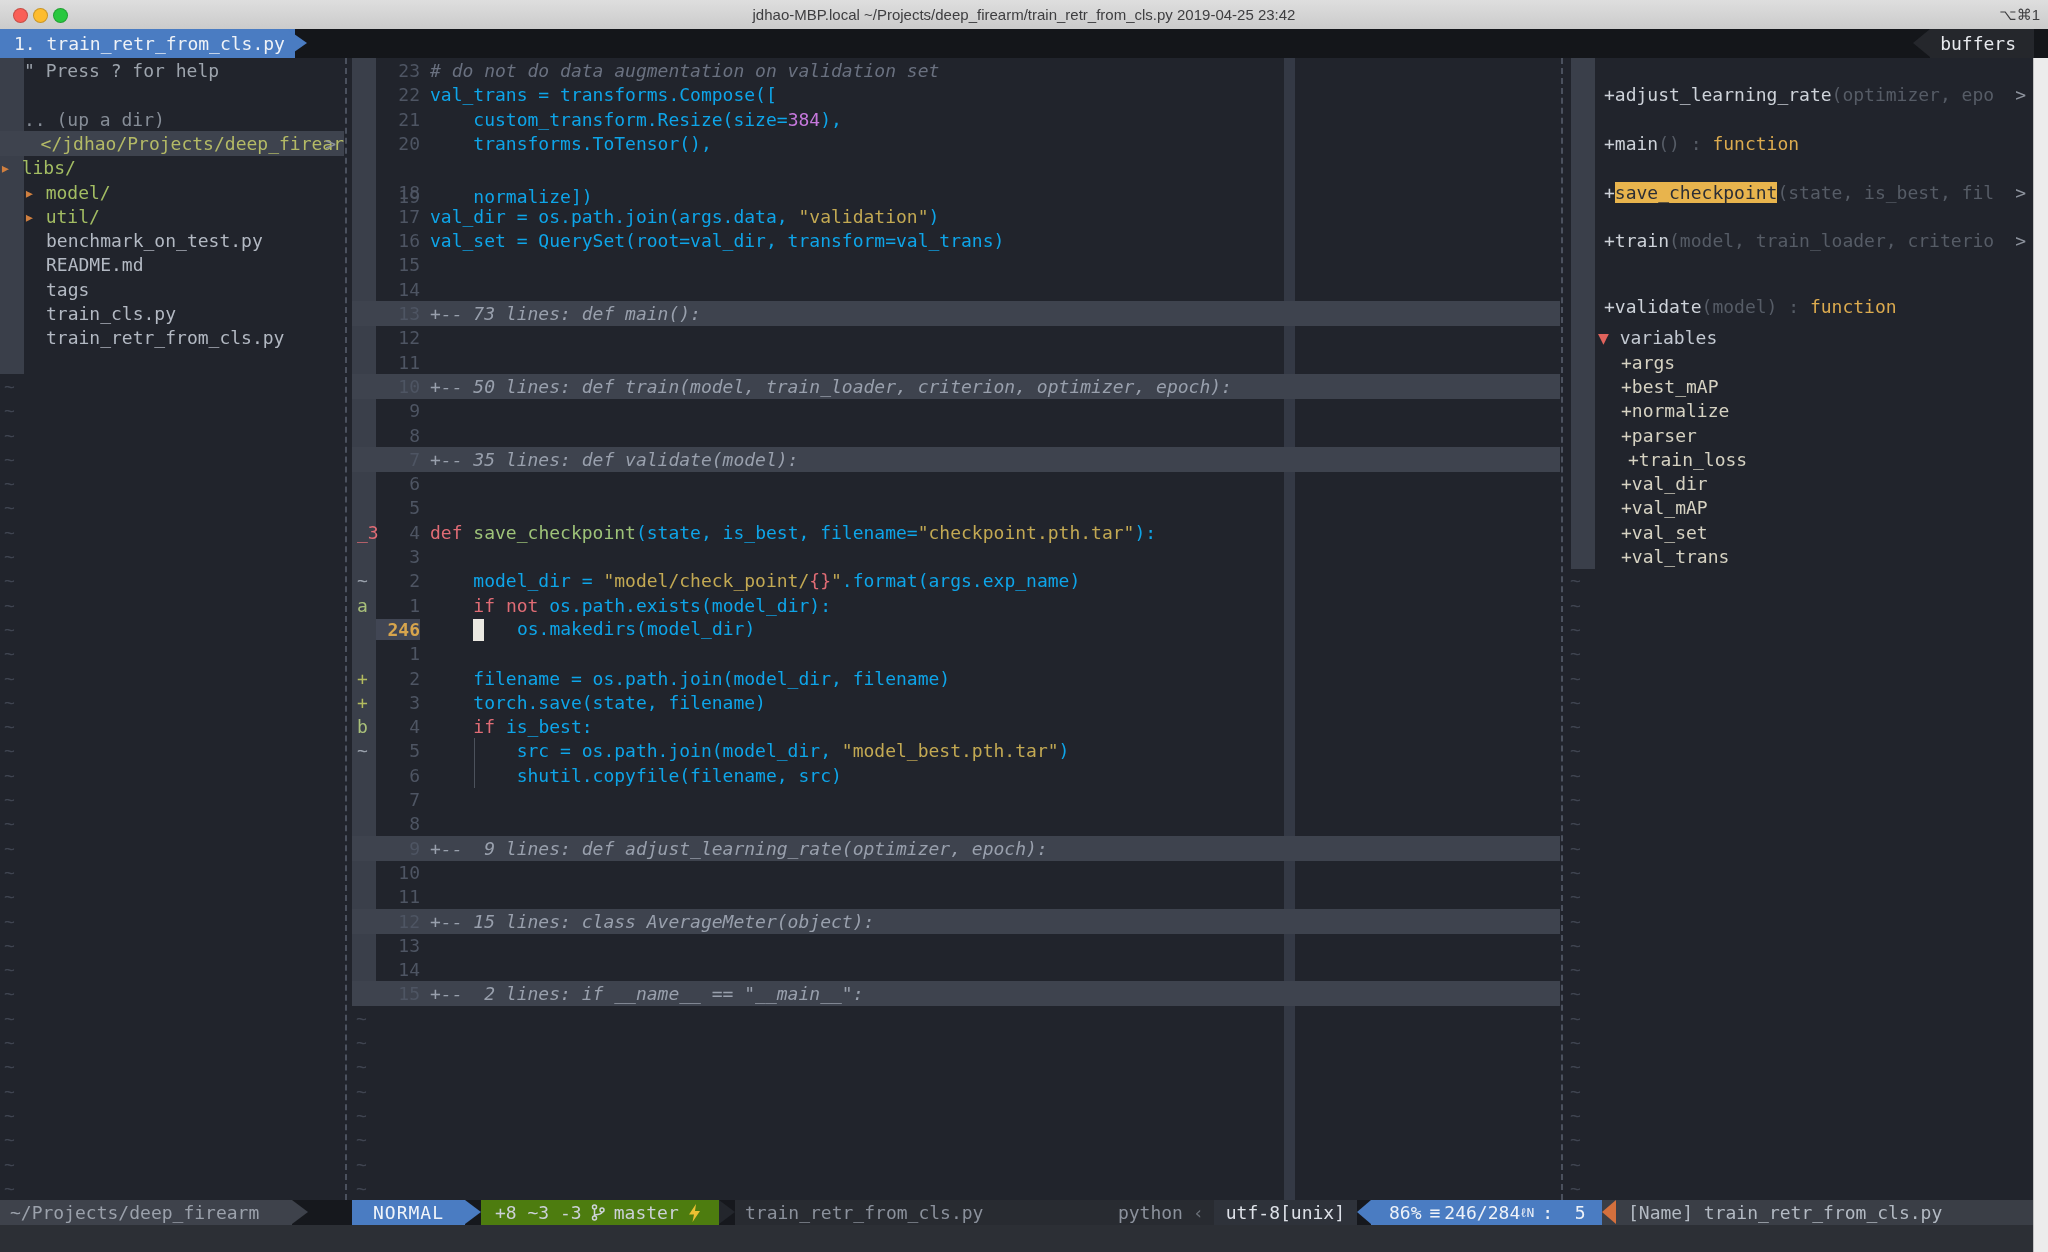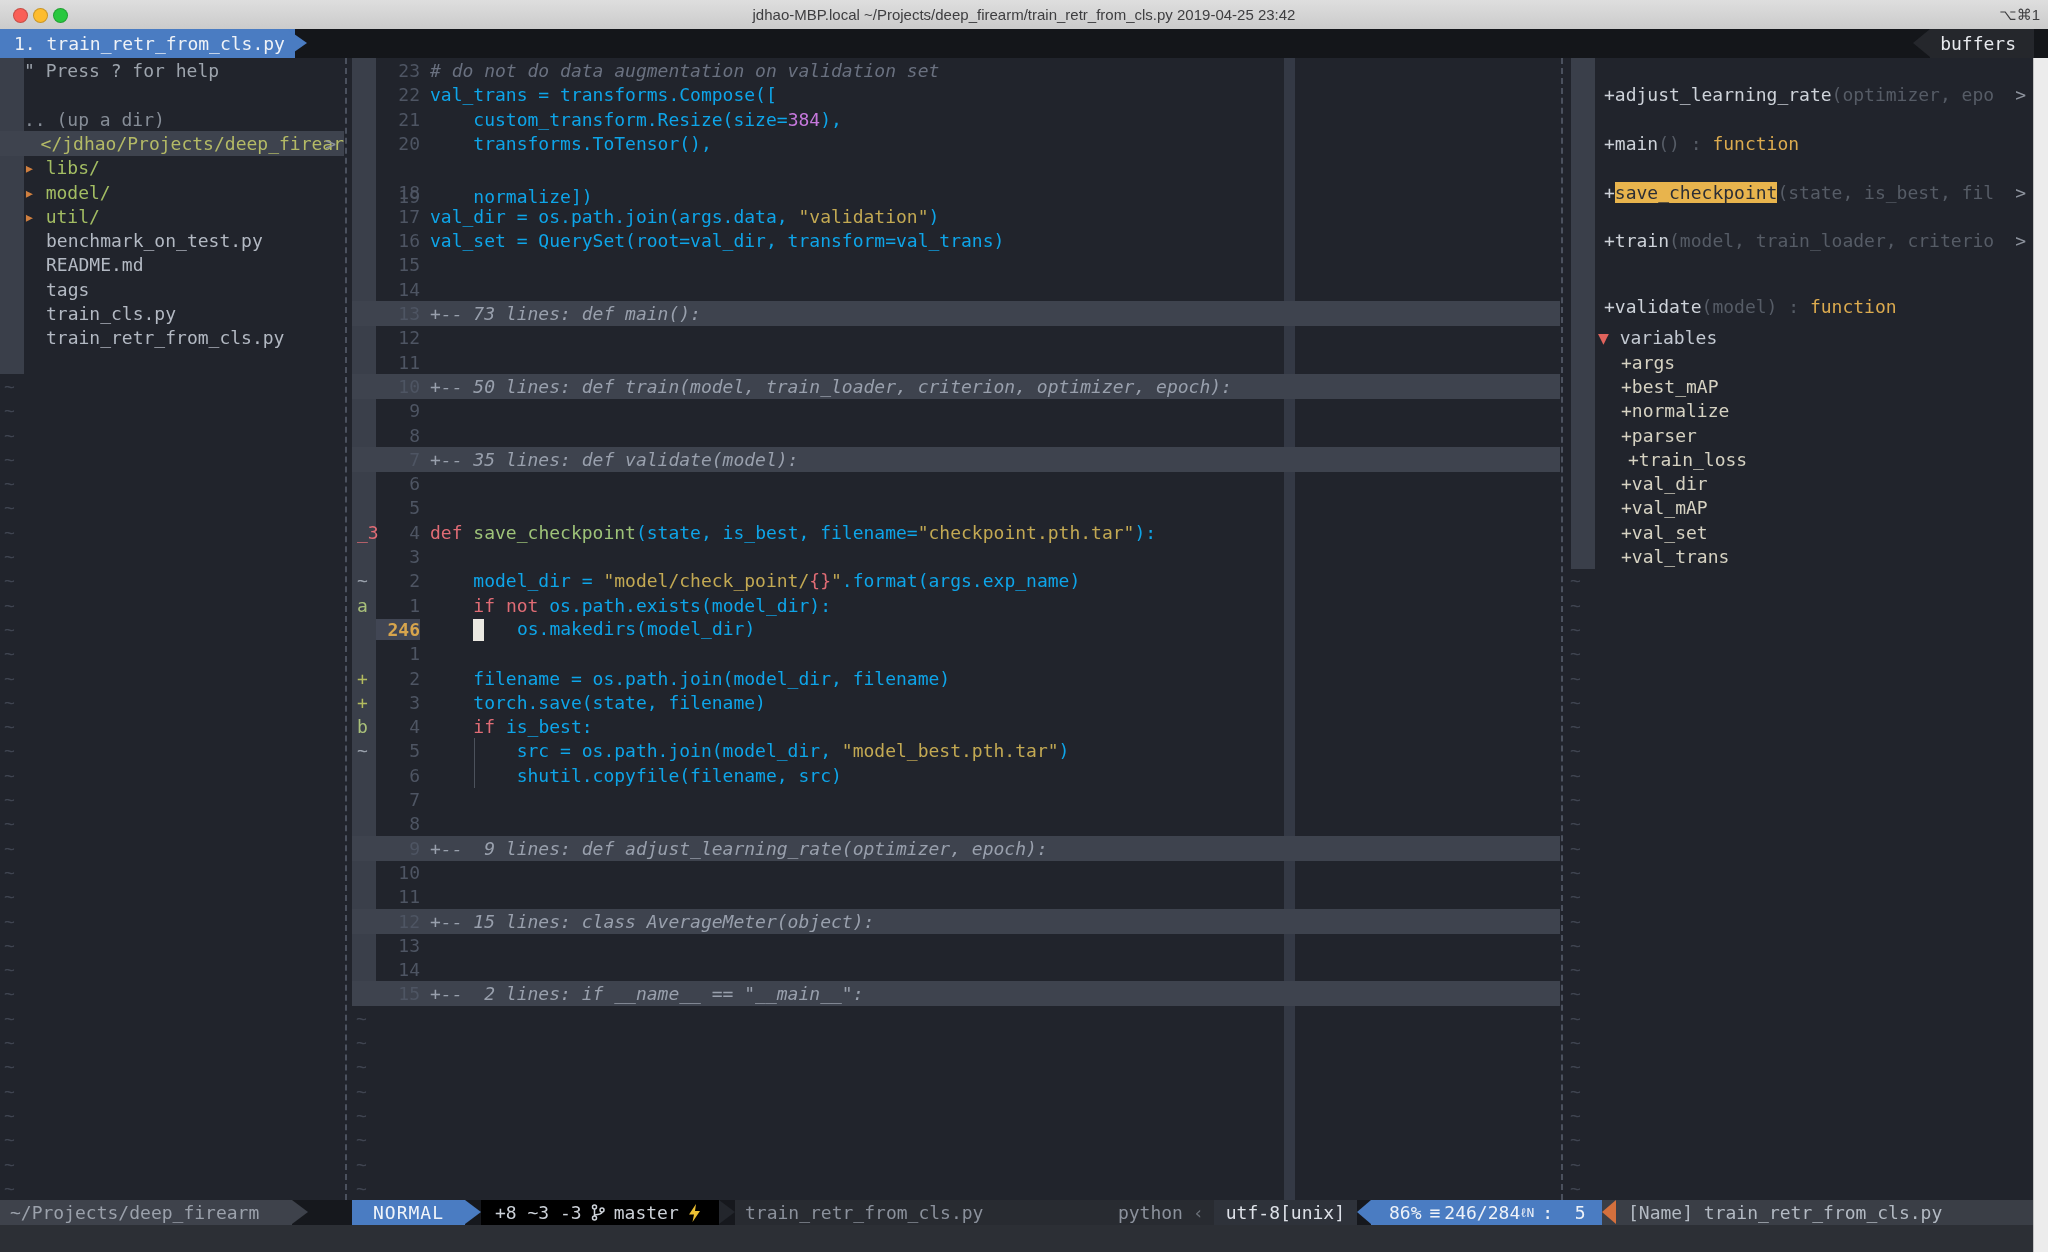--- a/index.html
+++ b/index.html
@@ -63,21 +63,21 @@
   
   .tg{color:#ced3da;} .ts{color:#565c66;} .tfn{color:#dcab4f;}
   .thl{background:var(--gold);color:#2b2e35;} .tt{color:#e0635c;} .thd{color:#c4cad3;} .ti{color:#d6d2c2;}
   
   #statusline{position:absolute;left:0;top:1200px;width:2048px;height:25px;background:#16181d;}
   .seg{position:absolute;top:0;height:25px;line-height:25px;white-space:pre;}
   #sl-tree{left:0;width:292px;background:#3e424b;color:#9ba1ab;padding-left:10px;box-sizing:border-box;}
   #sl-tree-arr{left:292px;border-top:12.5px solid transparent;border-bottom:12.5px solid transparent;border-left:16px solid #3e424b;width:0;height:0;}
   #sl-mode{left:352px;width:113px;background:var(--blue);color:#f0f4f9;text-align:center;letter-spacing:1px;}
   #sl-mode-arr{left:465px;border-top:12.5px solid transparent;border-bottom:12.5px solid transparent;border-left:16px solid var(--blue);width:0;height:0;}
-  #sl-git{left:481px;width:238px;background:#000000;color:#ccd1d8;display:flex;align-items:center;gap:9px;padding-left:14px;box-sizing:border-box;}
+  #sl-git{left:481px;width:238px;background:#4d7c0f;color:#ccd1d8;display:flex;align-items:center;gap:9px;padding-left:14px;box-sizing:border-box;}
   #sl-git-arr{left:719px;border-top:12.5px solid transparent;border-bottom:12.5px solid transparent;border-left:16px solid #23262c;width:0;height:0;}
   #sl-file{left:735px;width:622px;background:#282b31;color:#8b919c;display:flex;align-items:center;justify-content:space-between;padding-left:10px;box-sizing:border-box;}
   #sl-file .rgt{display:flex;align-items:center;}
   #sl-file .chev{color:#6a7078;margin:0 10px;}
   #sl-enc{background:#2e323a;color:#dde1e8;padding:0 12px;}
   #sl-pos-arr{left:1357px;border-top:12.5px solid transparent;border-bottom:12.5px solid transparent;border-right:14px solid var(--blue);width:0;height:0;}
   #sl-pos{left:1371px;width:231px;background:var(--blue);color:#eef2f8;display:flex;align-items:center;gap:8px;padding-left:18px;box-sizing:border-box;}
   #sl-name{left:1602px;width:446px;background:#3a3e46;color:#b3bac3;padding-left:26px;box-sizing:border-box;}
   #sl-name-arr{left:1602px;border-top:12.5px solid transparent;border-bottom:12.5px solid transparent;border-right:14px solid #d4703d;width:0;height:0;}
   
@@ -107,21 +107,21 @@
   <div class="signstrip" id="strip-tree"></div>
   <div class="signstrip" id="strip-code"></div>
   <div class="signstrip" id="strip-tag"></div>
   <div id="colorcolumn"></div>
 
   <div class="win" id="win-tree">
       <div class="row" style="top: 0px;"><span style="padding-left: 24px;"><span class="th">" Press ? for help</span></span></div>
       <div class="row" style="top: 24.3px;"><span style="padding-left: 0px;"></span></div>
       <div class="row" style="top: 48.6px;"><span style="padding-left: 24px;"><span class="td">.. (up a dir)</span></span></div>
       <div class="row hl" style="top: 72.9px;"><span style="padding-left: 6px;"><span class="tr">&lt;/jdhao/Projects/deep_firear</span></span><span class="trunc">&gt;</span></div>
-      <div class="row" style="top: 97.2px;"><span style="padding-left: 24px;"><span class="ta">▸ </span><span class="tn">libs/</span></span></div>
+      <div class="row" style="top: 97.2px;"><span style=""><span class="ta">▸ </span><span class="tn">libs/</span></span></div>
       <div class="row" style="top: 121.5px;"><span style="padding-left: 24px;"><span class="ta">▸ </span><span class="tn">model/</span></span></div>
       <div class="row" style="top: 145.8px;"><span style="padding-left: 24px;"><span class="ta">▸ </span><span class="tn">util/</span></span></div>
       <div class="row" style="top: 170.1px;"><span style="padding-left: 46px;"><span class="tf">benchmark_on_test.py</span></span></div>
       <div class="row" style="top: 194.4px;"><span style="padding-left: 46px;"><span class="tf">README.md</span></span></div>
       <div class="row" style="top: 218.7px;"><span style="padding-left: 46px;"><span class="tf">tags</span></span></div>
       <div class="row" style="top: 243px;"><span style="padding-left: 46px;"><span class="tf">train_cls.py</span></span></div>
       <div class="row" style="top: 267.3px;"><span style="padding-left: 46px;"><span class="tf">train_retr_from_cls.py</span></span></div>
       <div class="row" style="top: 291.6px;"><span style="padding-left: 0px;"></span></div>
       <div class="row" style="top: 315.9px;"><span class="tilde" style="padding-left: 4px;">~</span></div>
       <div class="row" style="top: 340.2px;"><span class="tilde" style="padding-left: 4px;">~</span></div>

